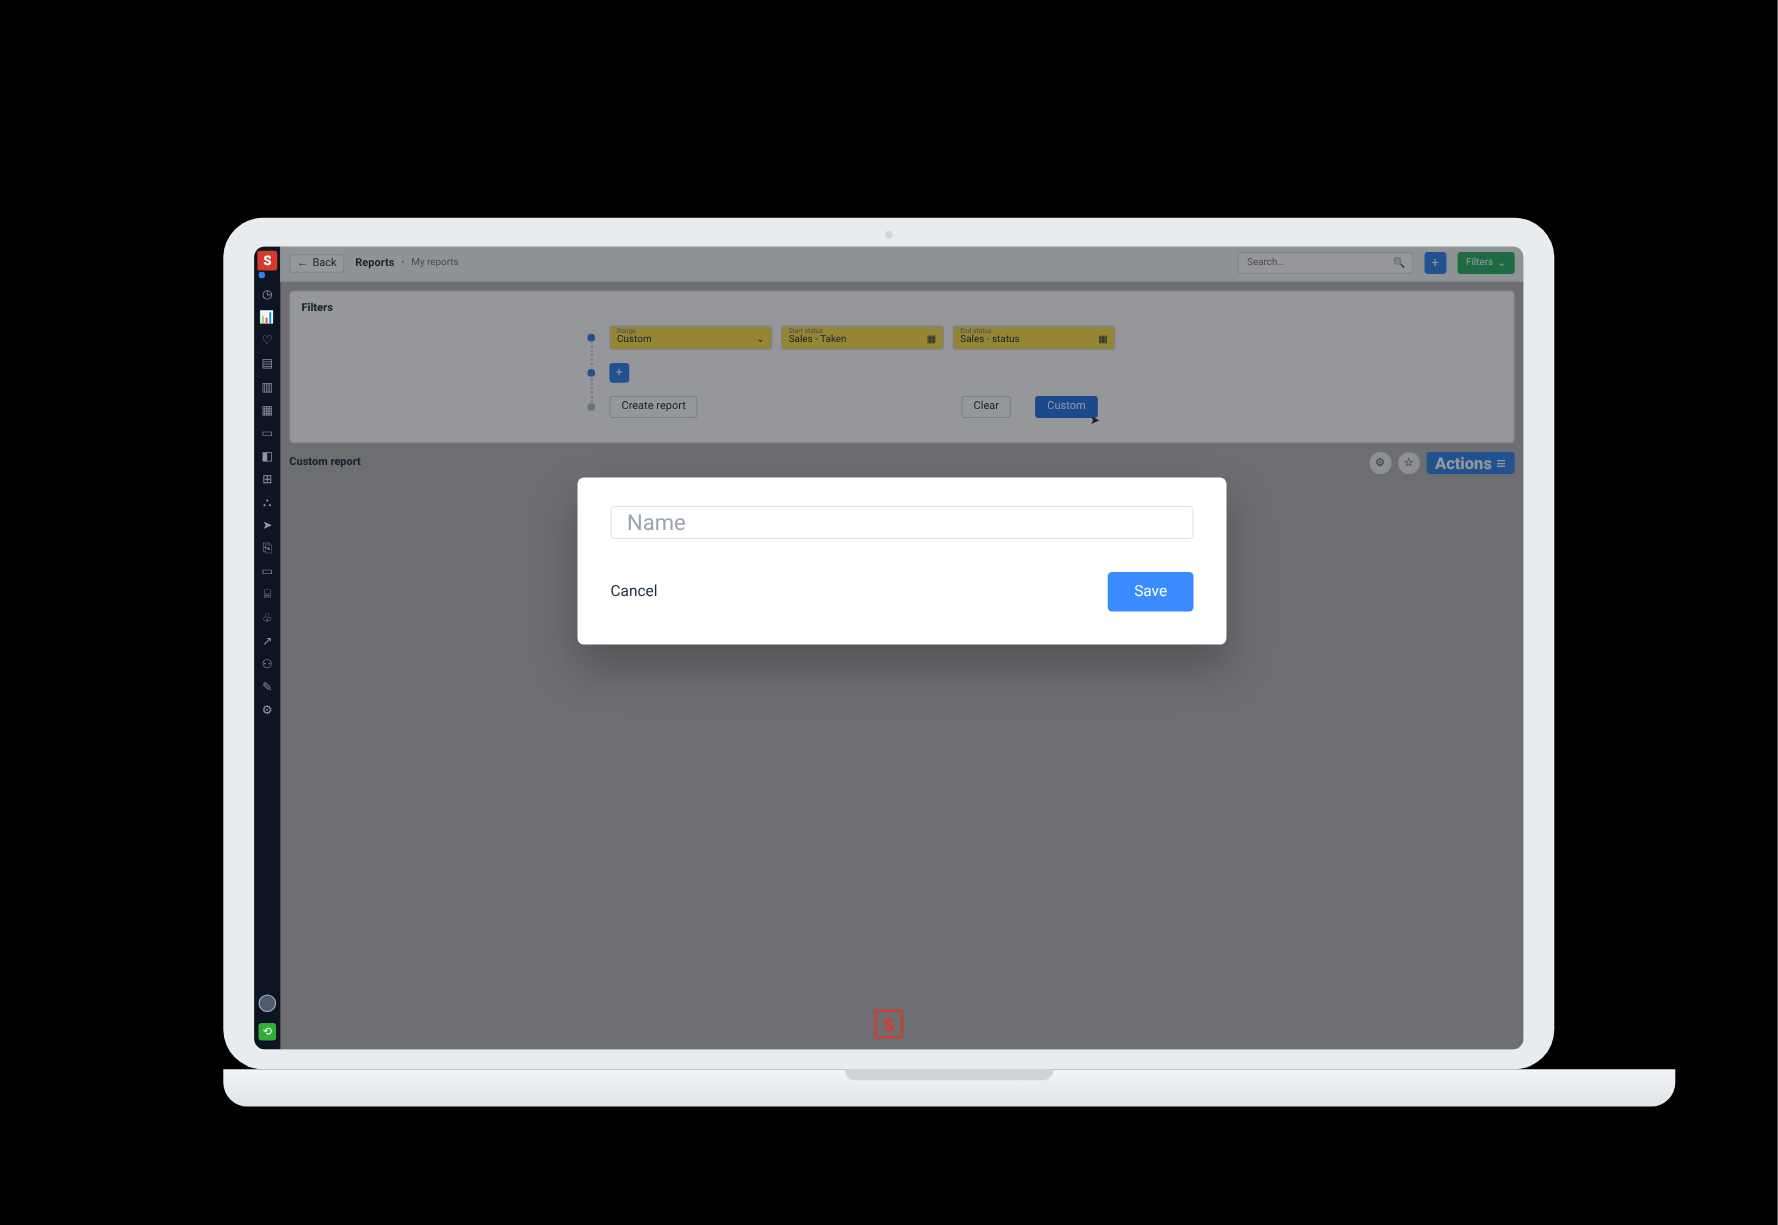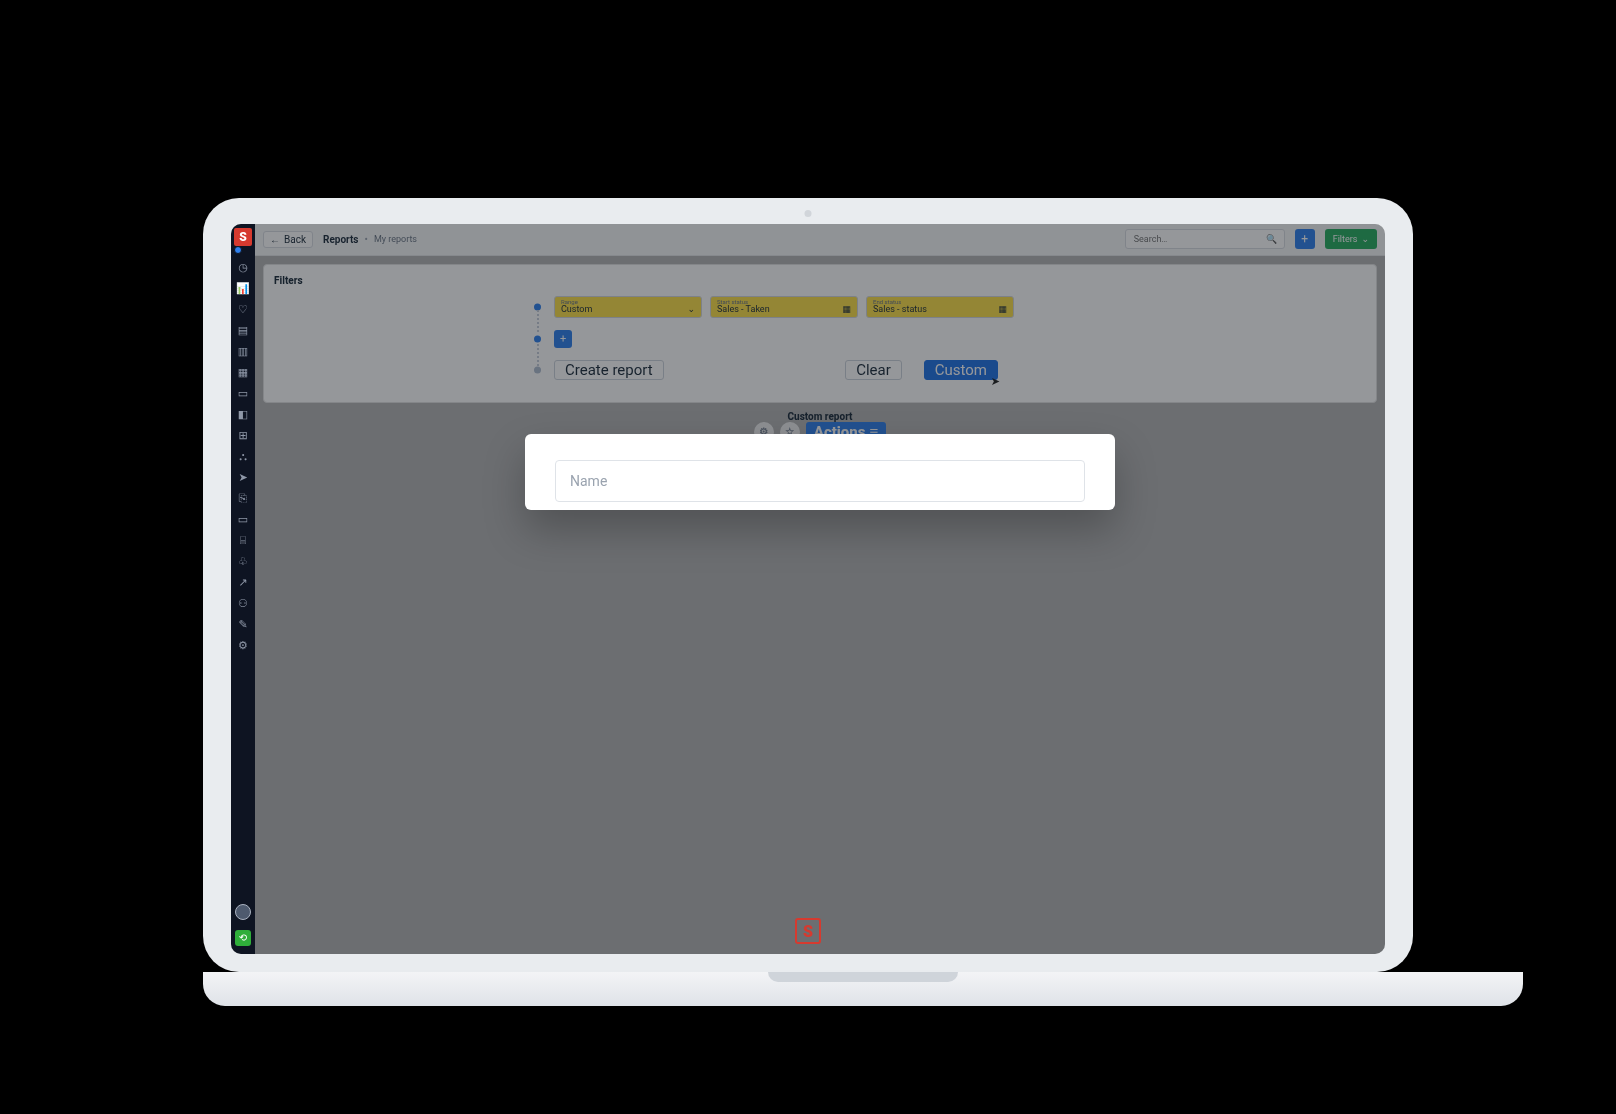--- a/index.html
+++ b/index.html
@@ -138,29 +138,29 @@
   .step .connector{
     position:absolute;left:-17px;top:14px;width:1px;height:22px;border-left:2px dotted #c6ceda;
   }
   .fld{
     border:1px solid #d4d8de;border-radius:3px;height:22px;padding:2px 6px;
     display:flex;flex-direction:column;justify-content:center;background:#fde047;min-width:148px;
   }
   .fld .lbl{font-size:6px;color:var(--muted);line-height:1;}
   .fld .val{font-size:9px;color:var(--text);line-height:1.1;display:flex;align-items:center;justify-content:space-between;}
   .plus-step{width:18px;height:18px;border-radius:3px;background:var(--blue);color:#fff;display:flex;align-items:center;justify-content:center;font-size:11px;cursor:pointer;}
-  .btn{border:1px solid #cdd3dc;background:#fff;border-radius:3px;font-size:15px;height:20px;padding:0 10px;display:inline-flex;align-items:center;cursor:pointer;color:var(--text);}
+  .btn{border:1px solid #cdd3dc;background:#fff;border-radius:3px;font-size:10px;height:20px;padding:0 10px;display:inline-flex;align-items:center;cursor:pointer;color:var(--text);}
   .btn.primary{background:var(--blue2);border-color:var(--blue2);color:#fff;}
   .step.last{justify-content:space-between;gap:0;}
   .step.last .right{display:flex;gap:22px;align-items:center;margin-right:4px;padding-left:40px;}
   .cursor-img{position:absolute;right:-2px;bottom:-8px;font-size:11px;color:#222;pointer-events:none;}
 
   .section-row{
     margin:8px;display:flex;align-items:center;justify-content:space-between;
-    font-size:10px;font-weight:800;color:var(--text);flex-direction:column;
+    font-size:10px;font-weight:800;color:var(--text);
   }
   .section-actions{display:flex;gap:6px;align-items:center;}
   .round-icon{
     width:20px;height:20px;border-radius:50%;background:var(--light-btn);
     display:flex;align-items:center;justify-content:center;font-size:10px;color:#7a8494;cursor:pointer;
   }
   .actions-btn{height:20px;border-radius:3px;background:var(--blue);color:#fff;font-size:15px;padding:0 8px;display:flex;align-items:center;gap:4px;cursor:pointer;}
 
   
   .overlay{
@@ -173,22 +173,22 @@
     overflow:hidden;
   }
   .modal-head{
     background:#3a8bff;background:linear-gradient(#3f90ff,#2f80ed);
     color:#fff;display:flex;align-items:center;justify-content:space-between;
     height:70px;padding:0 26px 0 30px;font-size:17px;font-weight:500;
   }
   .modal-head .close{cursor:pointer;width:28px;height:28px;display:flex;align-items:center;justify-content:center;}
   .modal-body{padding:26px 30px 8px 30px;}
   .modal-input{
-    width:100%;height:42px;border:1px solid #dfe3e8;border-radius:4px;padding:0 14px;
-    font-size:14px;color:var(--text);outline:none;
+    width:100%;height:30px;border:1px solid #dfe3e8;border-radius:4px;padding:0 14px;
+    font-size:20px;color:var(--text);outline:none;
   }
   .modal-input::placeholder{color:#9aa3af;}
   .modal-foot{
     display:flex;align-items:center;justify-content:space-between;
     padding:22px 30px 30px 30px;
   }
   .cancel{background:none;border:none;font-size:14px;color:var(--text);cursor:pointer;padding:0;}
   .save{background:#3a8bff;border:none;color:#fff;font-size:14px;height:36px;padding:0 24px;border-radius:4px;cursor:pointer;}
 
   
@@ -318,20 +318,24 @@
               <span>≡</span>
             </div>
           </div>
         </div>
 
         <div class="overlay">
           <div class="modal">
             <div class="modal-body">
               <input class="modal-input" placeholder="Name" style="">
             </div>
+            <div class="modal-foot">
+              <button class="cancel">Cancel</button>
+              <button class="save">Save</button>
+            </div>
           </div>
         </div>
 
       </div>
     </div>
   </div>
   <div class="base"></div>
 </div>
 
 <div class="brand-below">S</div>

